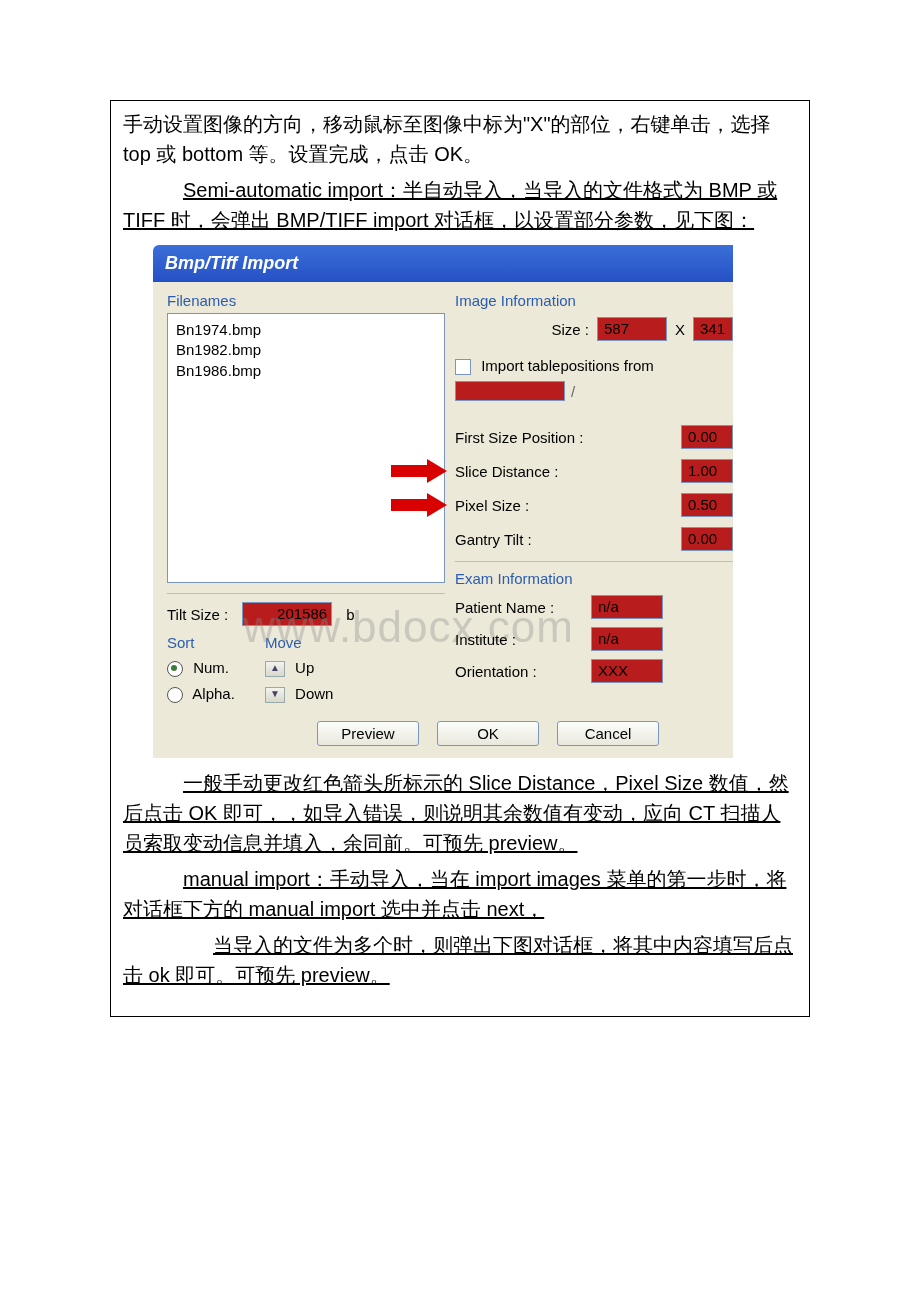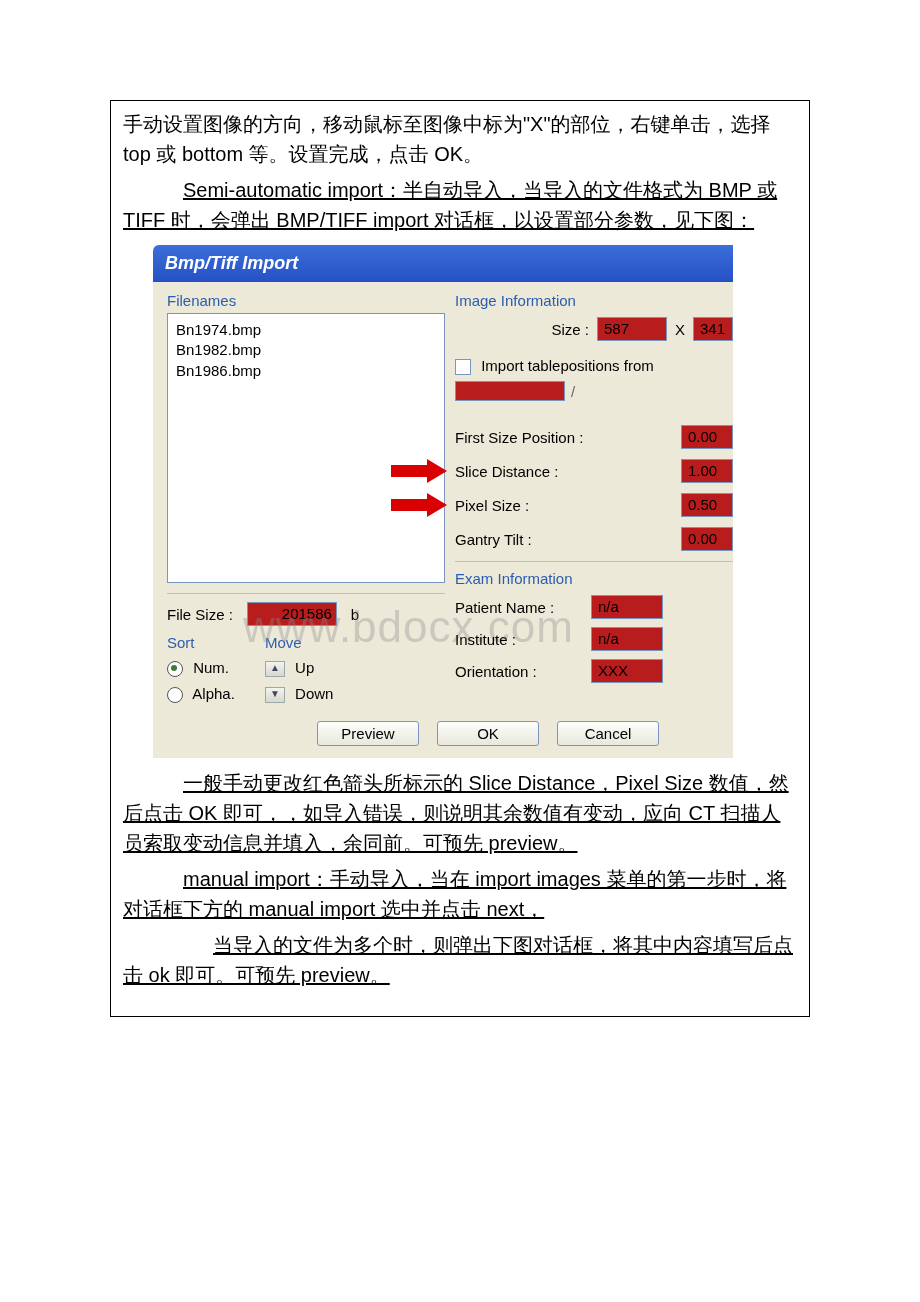--- a/index.html
+++ b/index.html
@@ -234,21 +234,21 @@
             <div class="group-label">Filenames</div>
             <div class="filelist">
               <div>Bn1974.bmp</div>
               <div>Bn1982.bmp</div>
               <div>Bn1986.bmp</div>
             </div>
 
             <div class="hr"></div>
 
             <div class="fs-row">
-              <span class="lbl">File Size :</span>
+              <span class="lbl">Tilt Size :</span>
               <span class="inp">201586</span>
               <span class="lbl">b</span>
             </div>
 
             <div class="sort-move">
               <div class="sort-col">
                 <div class="group-label">Sort</div>
                 <div style="margin:8px 0;">
                   <span class="radio sel"></span>
                   <span class="lbl">Num.</span>

